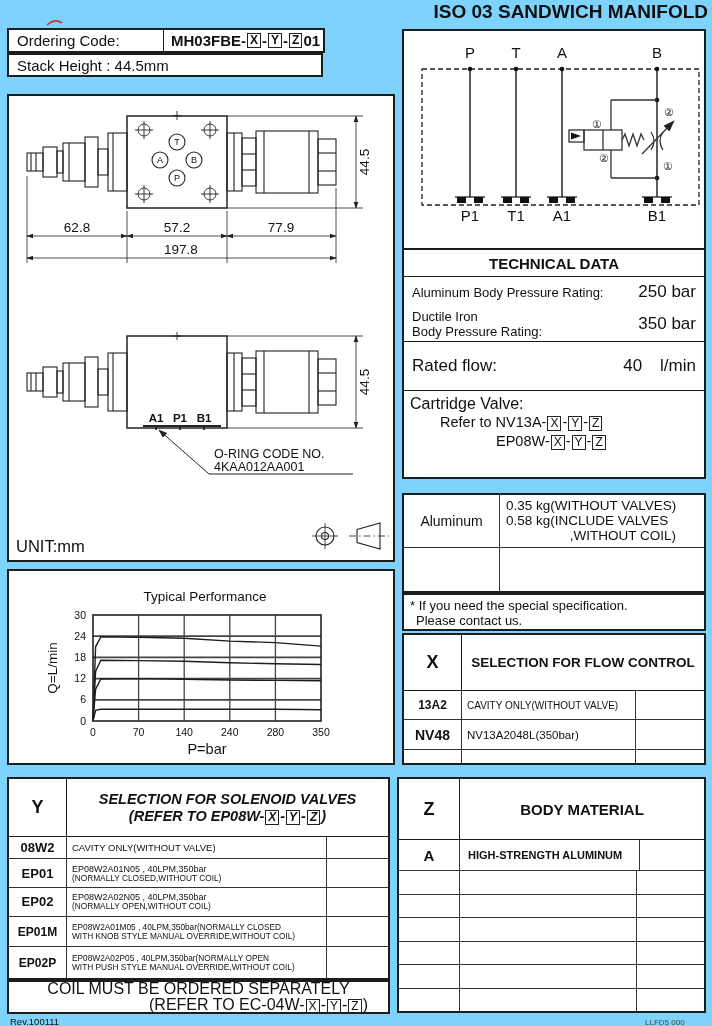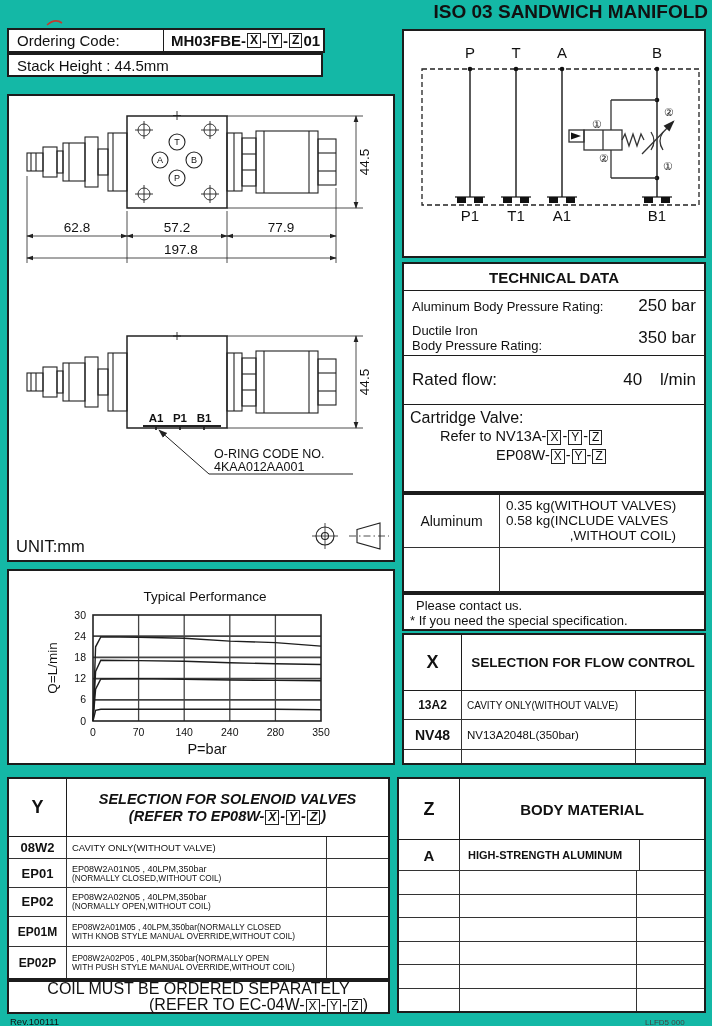--- a/index.html
+++ b/index.html
@@ -1,16 +1,16 @@
 <!DOCTYPE html>
 <html><head>
 <meta charset="utf-8">
 <style>
   html,body{margin:0;padding:0;background:#fff;}
-  .page{position:relative;width:712px;height:1026px;background:#14b8a6;overflow:hidden;
+  .page{position:relative;width:712px;height:1026px;background:#7dd3fc;overflow:hidden;
         font-family:"Liberation Sans",sans-serif;color:#111;}
   .abs{position:absolute;box-sizing:border-box;}
   .box{position:absolute;box-sizing:border-box;border:2px solid #1c1c1c;background:#fff;}
   .title{font-weight:bold;font-size:19px;text-align:right;letter-spacing:0px;}
   
   .oc-row{display:flex;align-items:center;font-size:15px;}
   .oc-label{width:146px;padding-left:8px;}
   .oc-code{flex:1;border-left:1.5px solid #1c1c1c;height:100%;display:flex;align-items:center;
            padding-left:7px;font-weight:bold;font-size:15px;}
   .xyz-box{display:inline-block;border:1.3px solid #222;padding:0 2px;margin:0 1px;line-height:13px;font-size:12px;}
@@ -343,21 +343,21 @@
       </defs>
       <g stroke="none" fill="#111" font-size="11" text-anchor="middle">
         <text x="193" y="97">①</text>
         <text x="200" y="131">②</text>
         <text x="265" y="85">②</text>
         <text x="264" y="139">①</text>
       </g>
     </svg>
   </div>
 
-  <div class="box" style="left:402px;top:262px;width:304px;height:231px;">
+  <div class="box" style="left:402px;top:248px;width:304px;height:231px;">
     <div class="tech-header">TECHNICAL DATA</div>
     <div class="tech-row" style="height:30px;">
       <span class="t-lab">Aluminum Body Pressure Rating:</span>
       <span class="t-val">250 bar</span>
     </div>
     <div class="tech-row" style="height:34px;">
       <span class="t-lab">
         <span style="display:block">Ductile Iron</span>
         <span style="display:block">Body Pressure Rating:</span>
       </span>
@@ -390,22 +390,22 @@
         <div>0.58  kg(INCLUDE VALVES</div>
         <div style="text-align:right;padding-right:22px;">,WITHOUT COIL)</div>
       </div>
     </div>
     <div class="w-row" style="height:44px;">
       <div class="w-mat"></div>
       <div class="w-val"></div>
     </div>
   </div>
   <div class="box" style="left:402px;top:593px;width:304px;height:38px;padding:3px 0 0 6px;font-size:13px;line-height:15px;">
+    <div>* If you need the special specification.</div>
     <div style="padding-left:6px;">Please contact us.</div>
-    <div>* If you need the special specification.</div>
   </div>
 
   <div class="box" style="left:402px;top:633px;width:304px;height:132px;display:flex;flex-direction:column;">
     <div class="sel-header" style="height:55px;">
       <div class="sel-key" style="width:57px;">X</div>
       <div class="sel-title" style="font-size:13.5px;">SELECTION FOR FLOW CONTROL</div>
     </div>
     <div class="sel-row" style="height:28px;">
       <div class="sel-code" style="width:57px;font-size:12px;">13A2</div>
       <div class="sel-desc" style="width:168px;font-size:10px;">CAVITY ONLY(WITHOUT VALVE)</div>

